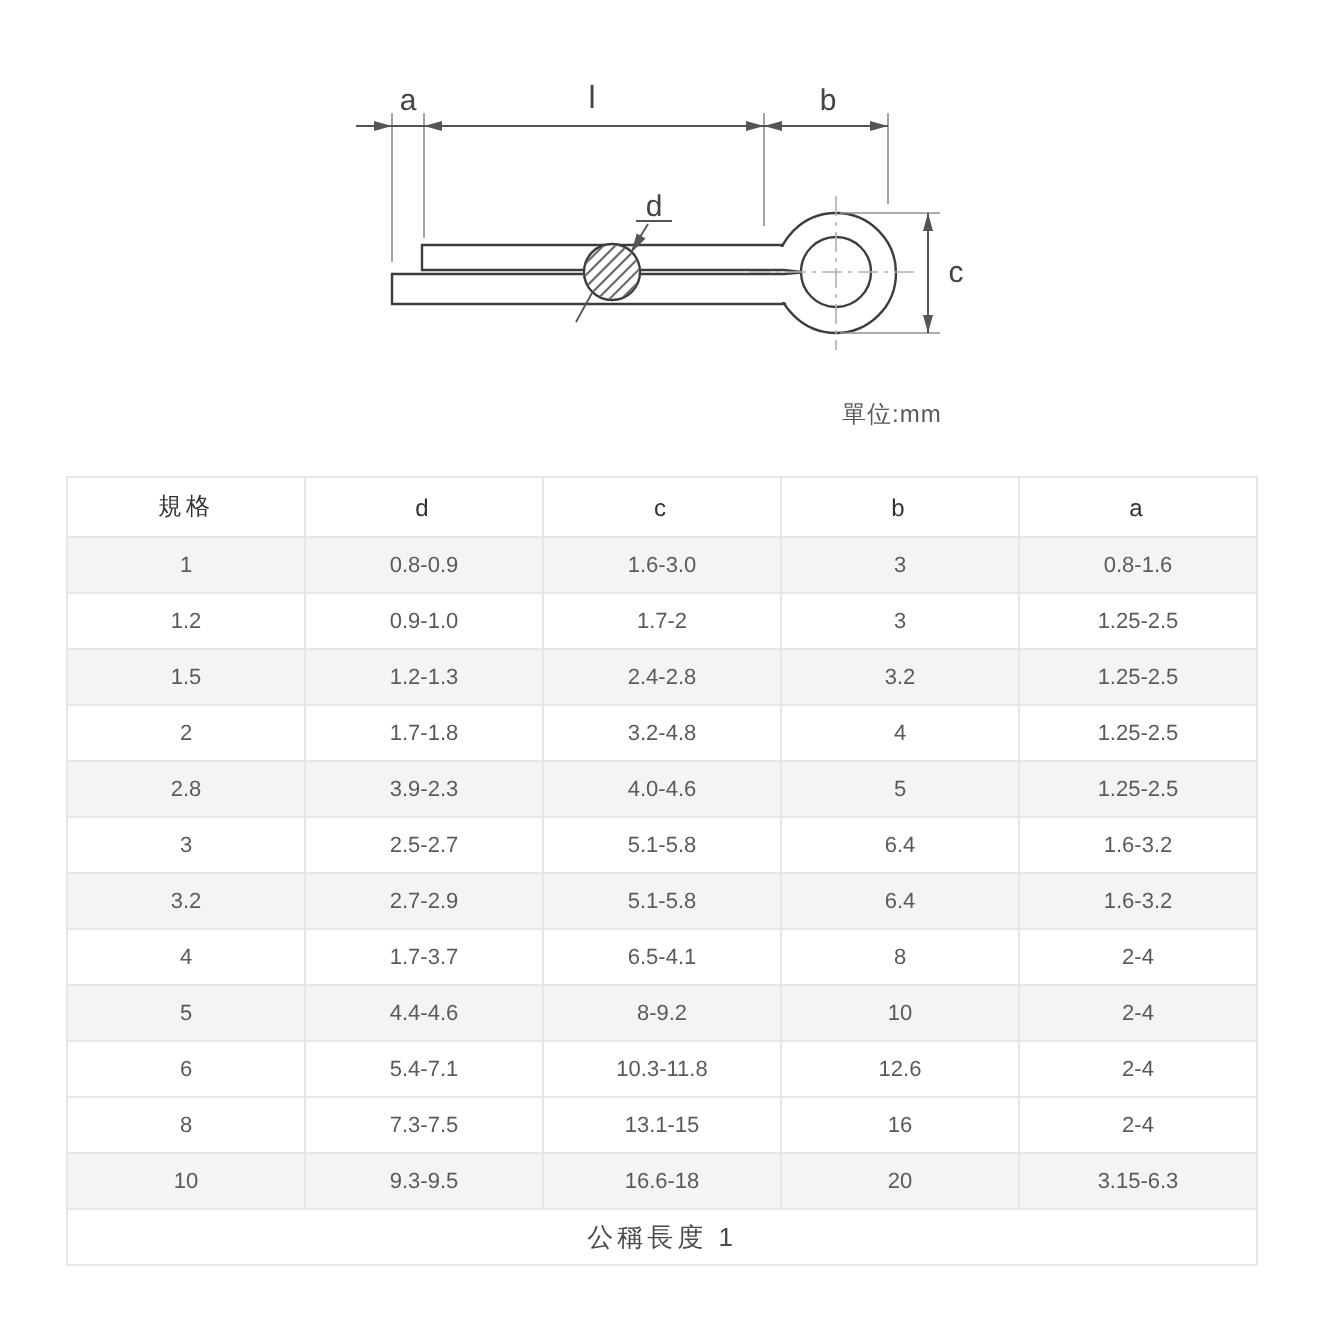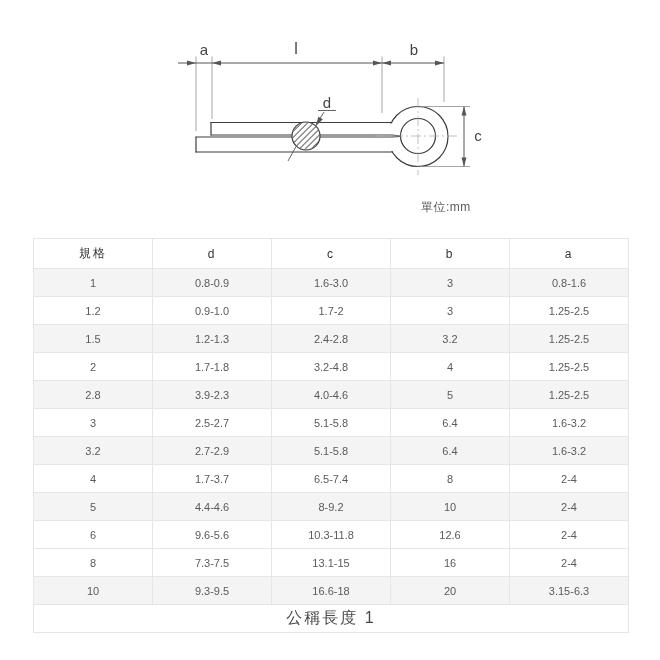--- a/index.html
+++ b/index.html
@@ -18,21 +18,21 @@
 
   
   .spec-table{position:absolute;left:33px;top:238px;width:596px;
               border-collapse:collapse;table-layout:fixed;}
   .spec-table th,.spec-table td{border:1px solid #e6e6e6;text-align:center;
               vertical-align:middle;padding:0;}
   .spec-table thead th{height:29px;font-size:12px;font-weight:normal;color:#333;
               letter-spacing:2px;background:#fff;}
   .spec-table tbody td{height:27px;font-size:11px;color:#5a5a5a;background:#fff;}
   .spec-table tbody tr.stripe td{background:#f4f4f4;}
-  .spec-table tfoot td{height:27px;font-size:16px;color:#4a4a4a;background:#fff;
+  .spec-table tfoot td{height:27px;font-size:13px;color:#4a4a4a;background:#fff;
               letter-spacing:2px;}
 </style>
 </head>
 <body>
 
 <div class="stage">
 
   <div class="diagram-wrap">
     <svg width="660" height="232" viewBox="0 0 660 232">
       <defs>
@@ -164,34 +164,34 @@
         <tr class="stripe">
           <td>3.2</td>
           <td>2.7-2.9</td>
           <td>5.1-5.8</td>
           <td>6.4</td>
           <td>1.6-3.2</td>
         </tr>
         <tr>
           <td>4</td>
           <td>1.7-3.7</td>
-          <td>6.5-7.4</td>
+          <td>6.5-4.1</td>
           <td>8</td>
           <td>2-4</td>
         </tr>
         <tr class="stripe">
           <td>5</td>
           <td>4.4-4.6</td>
           <td>8-9.2</td>
           <td>10</td>
           <td>2-4</td>
         </tr>
         <tr>
           <td>6</td>
-          <td>9.6-5.6</td>
+          <td>5.4-7.1</td>
           <td>10.3-11.8</td>
           <td>12.6</td>
           <td>2-4</td>
         </tr>
         <tr>
           <td>8</td>
           <td>7.3-7.5</td>
           <td>13.1-15</td>
           <td>16</td>
           <td>2-4</td>

